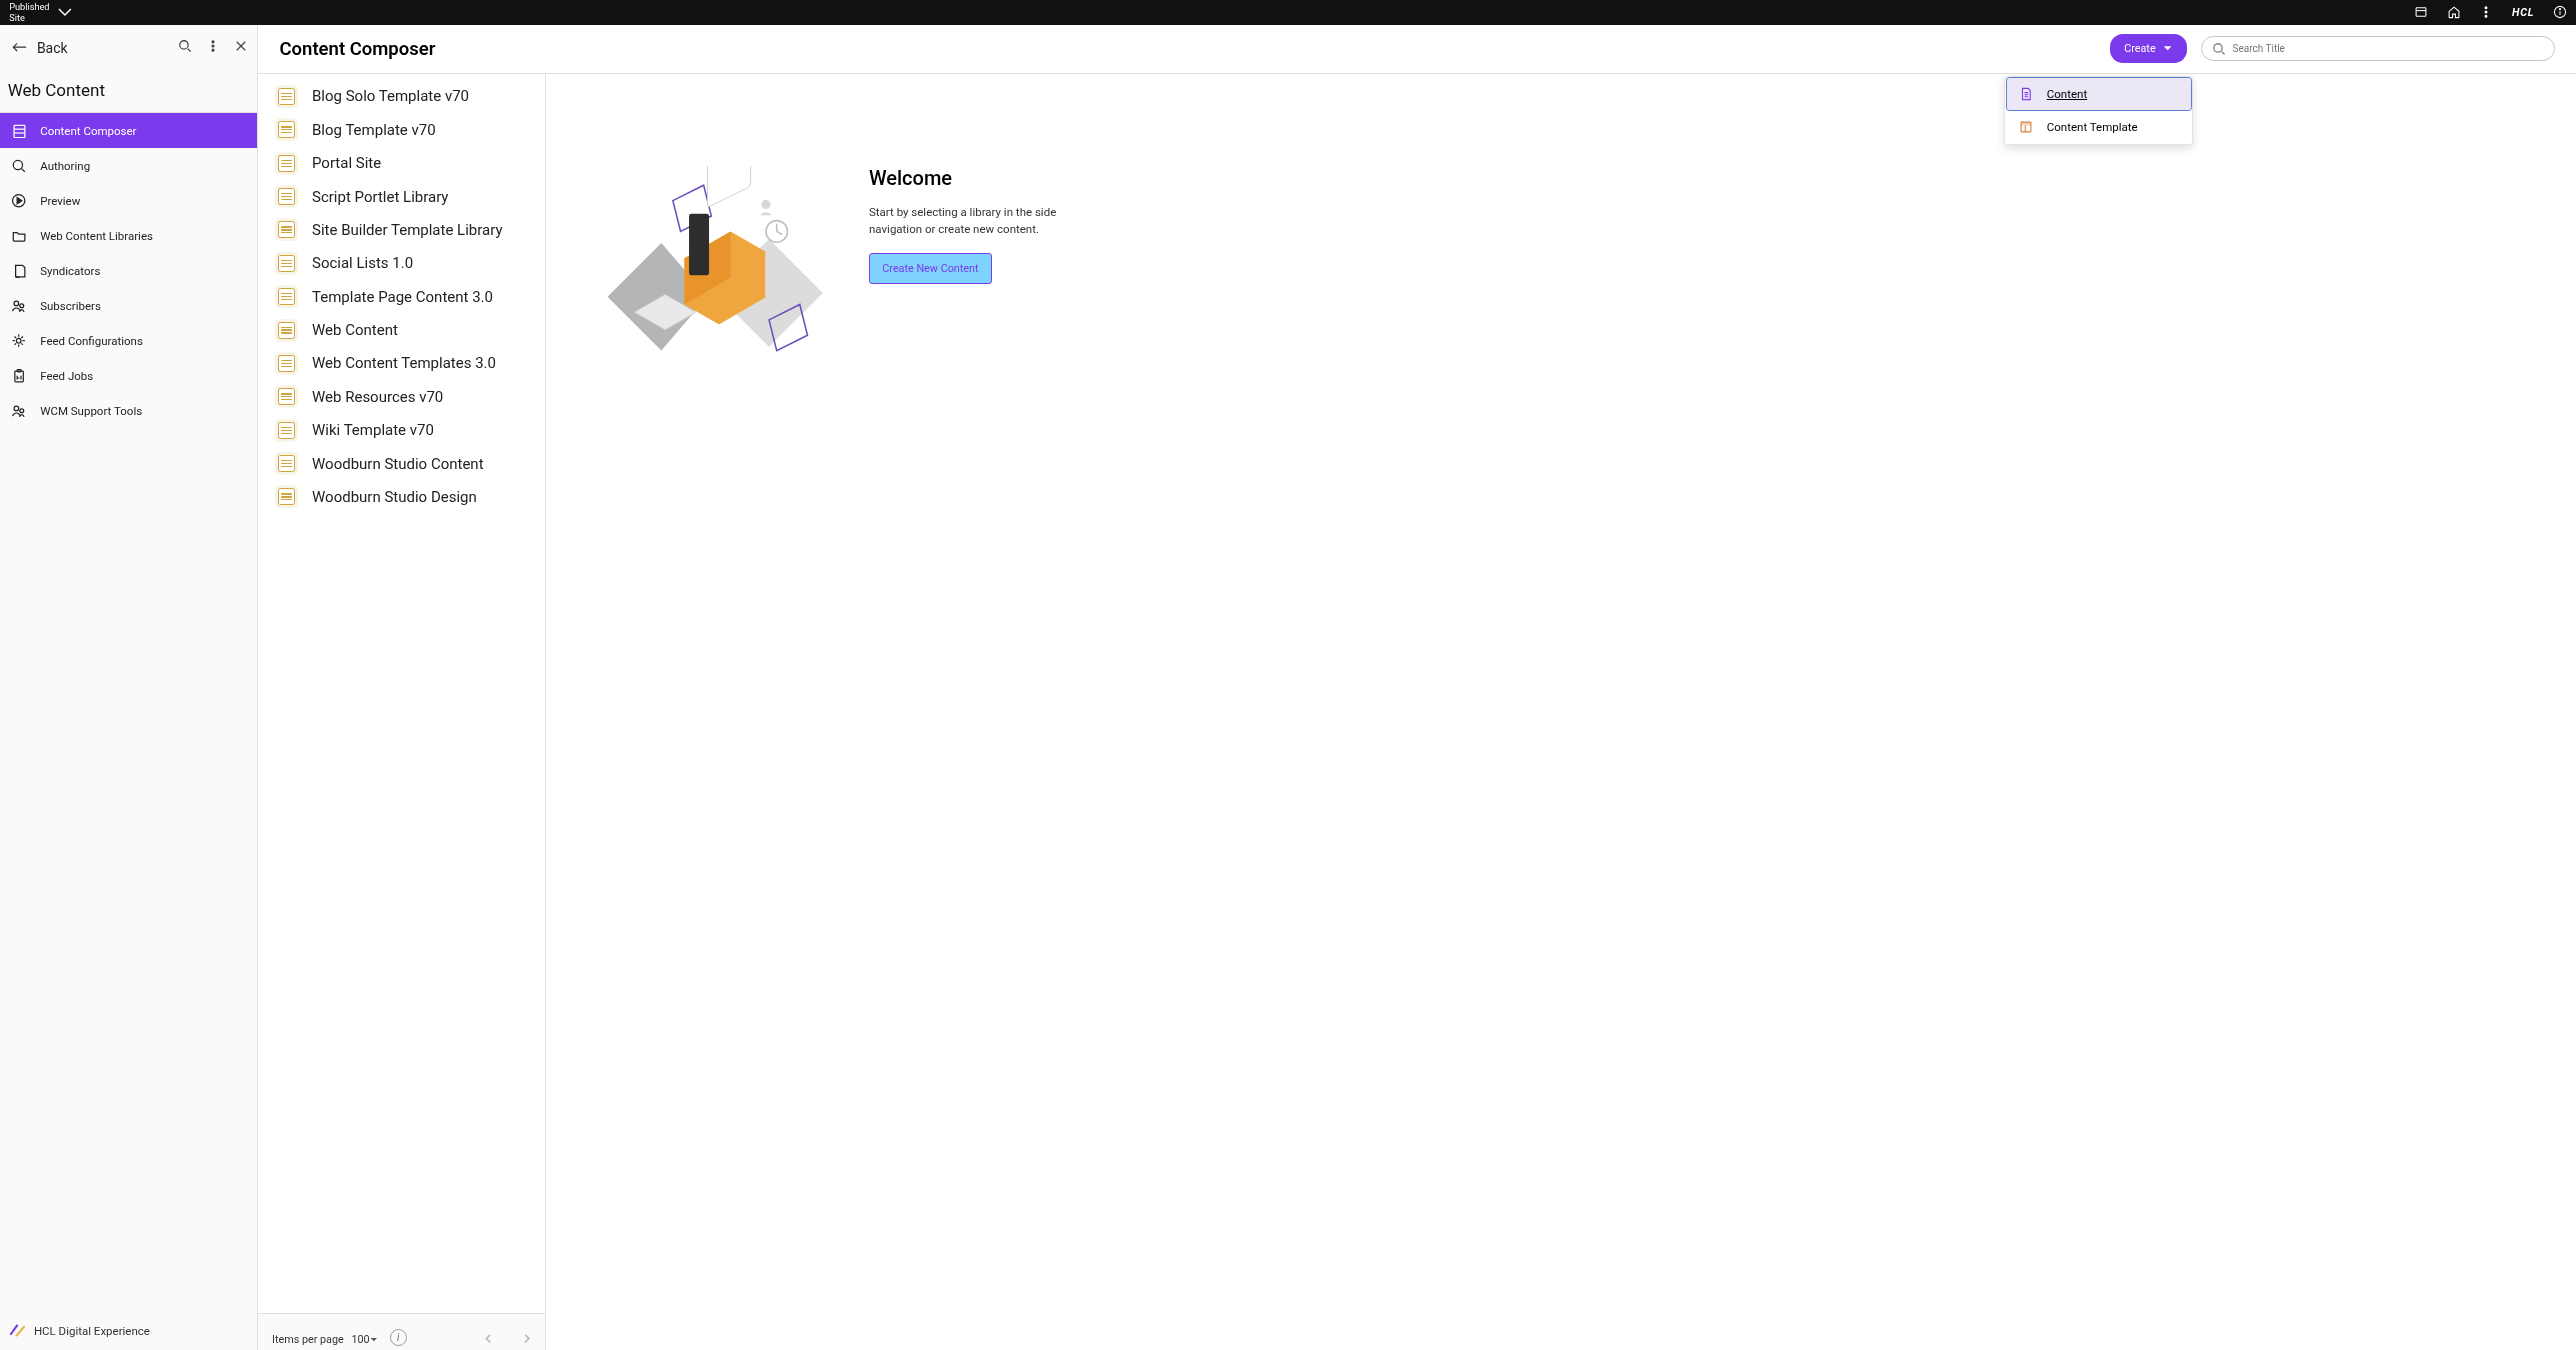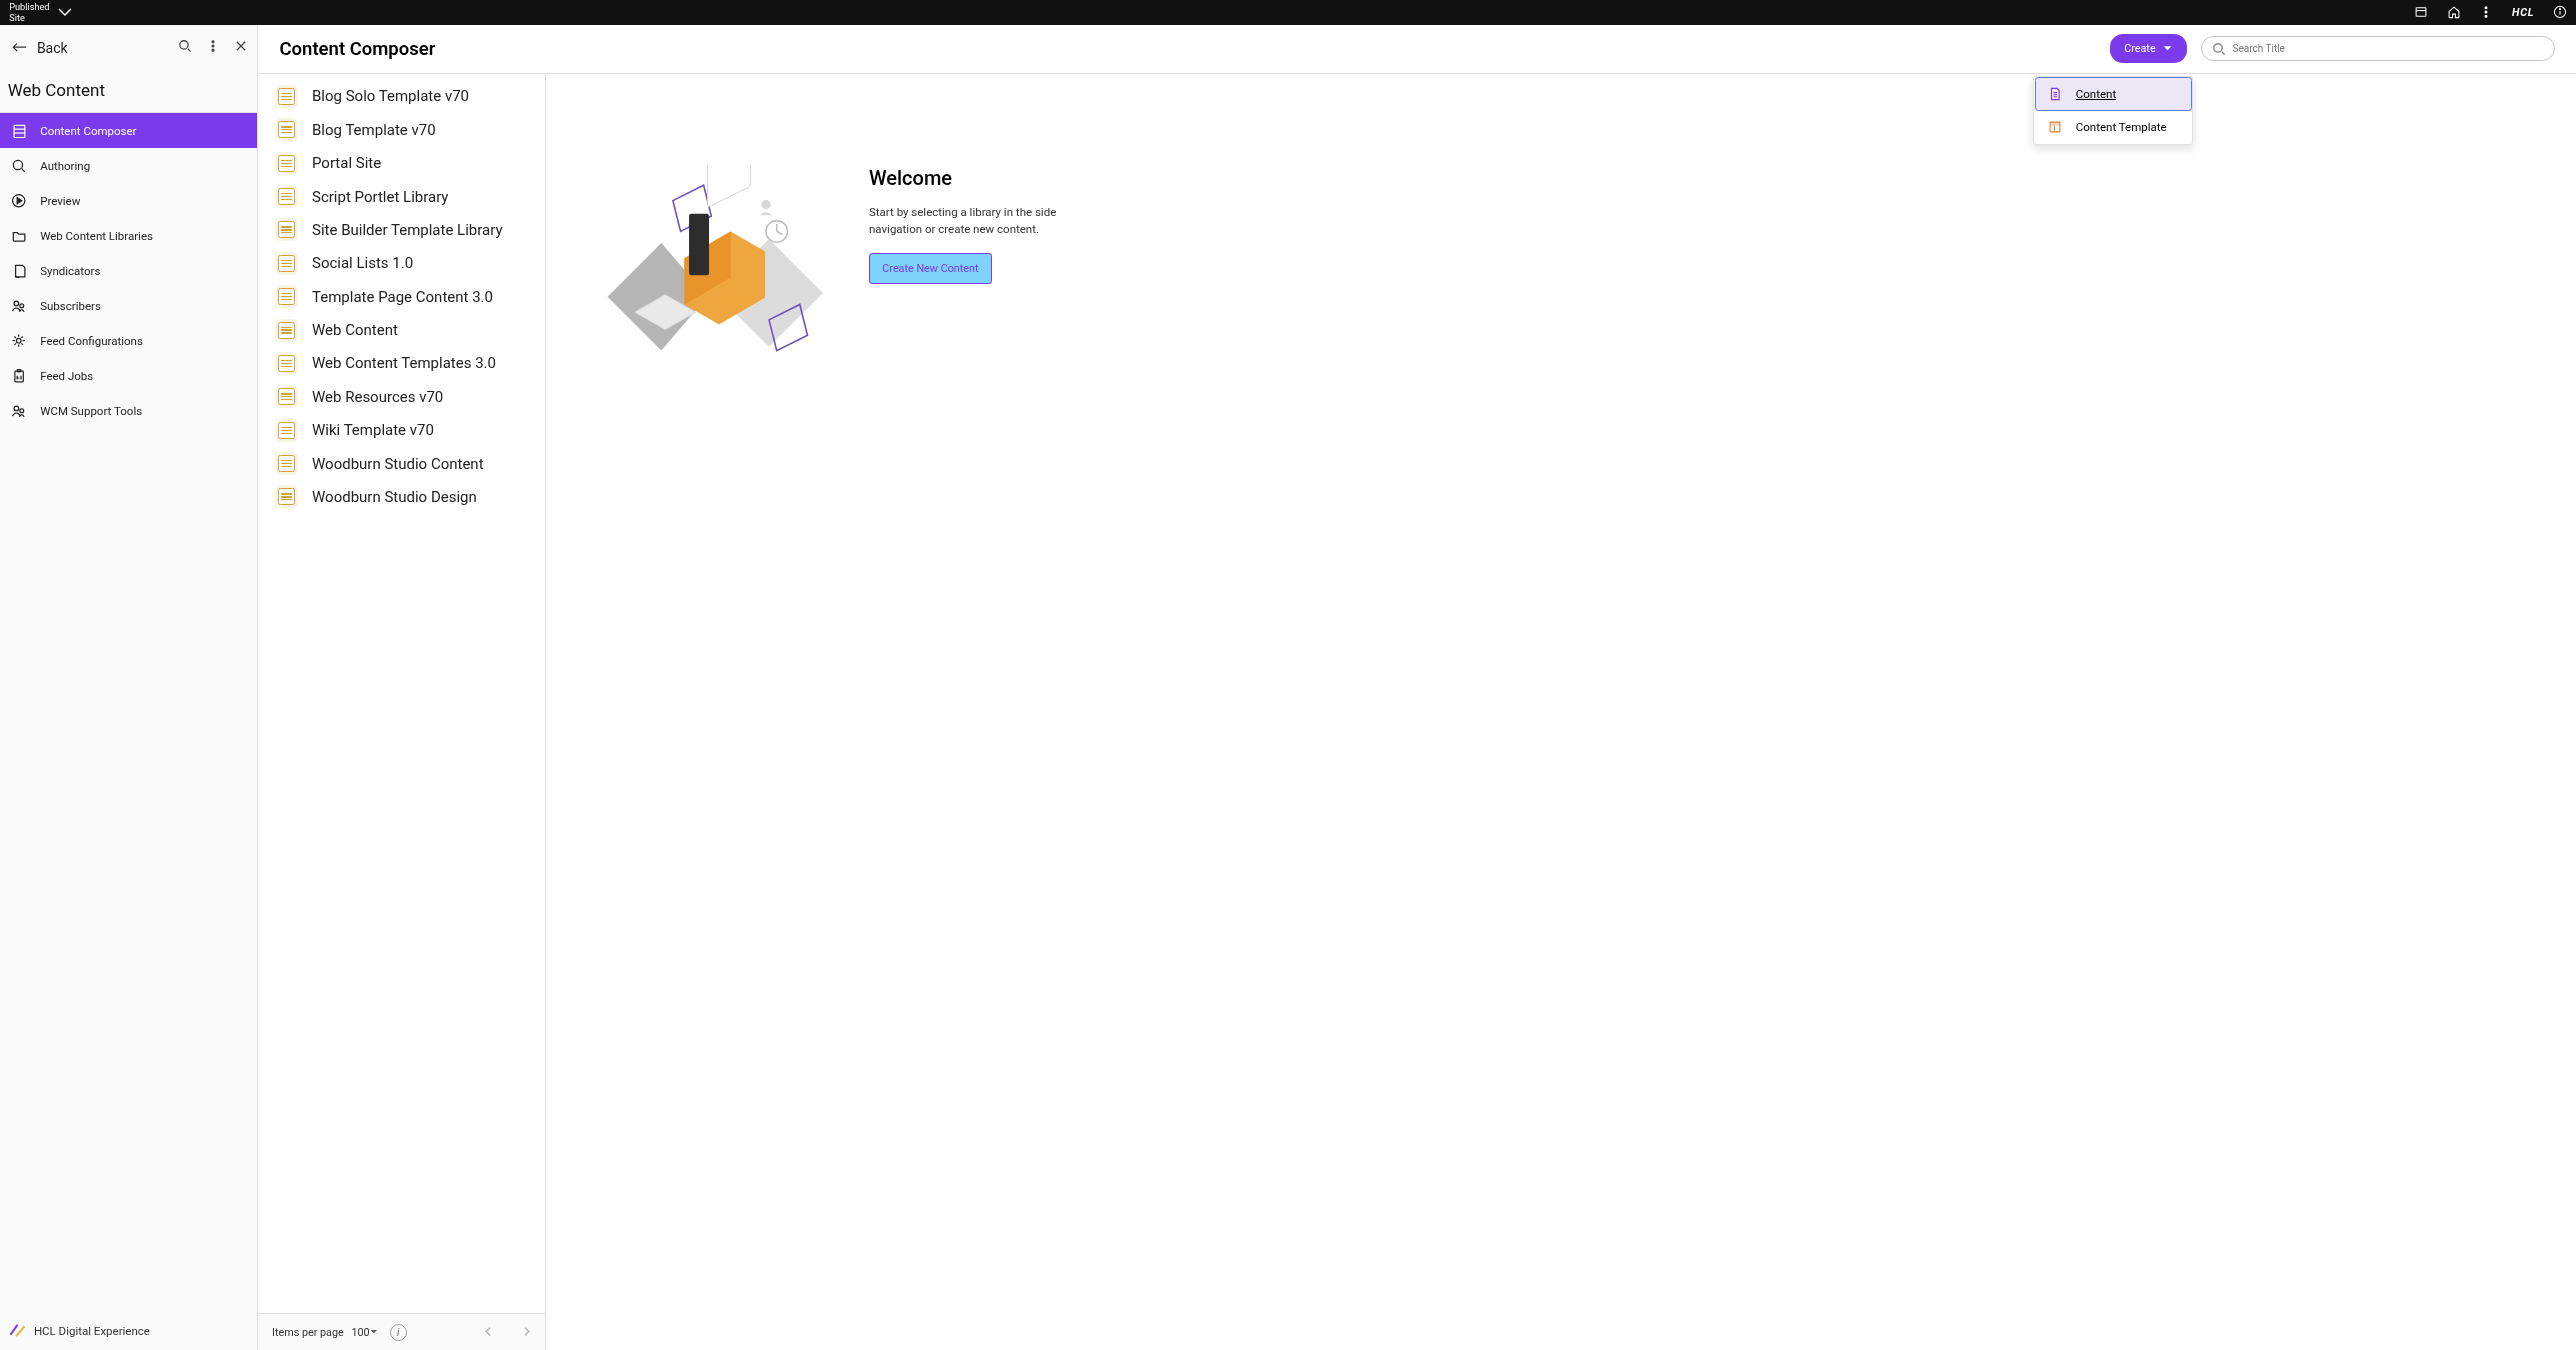--- a/index.html
+++ b/index.html
@@ -42,36 +42,36 @@
 .search-box svg { width: 14px; height: 14px; stroke: #888; fill: none; stroke-width: 2; }
 .search-box input { border: none; outline: none; font-size: 10px; flex: 1; background: transparent; }
 
 .content-body { flex: 1; display: flex; min-height: 0; }
 .library-col { width: 288px; border-right: 0.8px solid #e0e0e0; display: flex; flex-direction: column; }
 .library-list { flex: 1; overflow: auto; padding: 6.2px 0; }
 .lib-item { display: flex; align-items: center; gap: 17px; padding: 7.7px 20px; cursor: pointer; }
 .lib-icon { width: 17px; height: 17px; border: 1.2px solid #cfa33e; border-radius: 2.3px; box-shadow: 0 0 0 3.1px rgba(207,163,62,0.12); background: #fff; display: flex; flex-direction: column; justify-content: space-evenly; padding: 2.3px 2.3px; }
 .lib-icon span { height: 1.2px; background: #cfa33e; border-radius: 0.8px; }
 .lib-label { font-size: 15px; color: #222; }
-.pagination { height: 37px; border-top: 0.8px solid #e0e0e0; background: #fafafa; display: flex; align-items: center; padding: 4px 14px; gap: 7.7px; font-size: 10.8px; color: #333; }
+.pagination { height: 37px; border-top: 0.8px solid #e0e0e0; background: #fafafa; display: flex; align-items: flex-end; padding: 4px 14px; gap: 7.7px; font-size: 10.8px; color: #333; }
 .pagination .sel { display: flex; align-items: center; gap: 0; cursor: pointer; }
 .pagination .sel svg { width: 7.7px; height: 7.7px; fill: #555; }
 .pagination .info { margin-left: 4.6px; border: 1.2px solid #999; border-radius: 50%; width: 17px; height: 17px; display: flex; align-items: center; justify-content: center; font-size: 10px; font-style: italic; color: #666; cursor: pointer; }
 .pagination .navbtns { margin-left: auto; display: flex; gap: 29px; }
 .pagination .navbtns button { background: none; border: none; cursor: pointer; }
 .pagination .navbtns svg { width: 9.2px; height: 9.2px; stroke: #bbb; fill: none; stroke-width: 2.2; }
 
 .welcome-pane { flex: 1; display: flex; align-items: flex-start; padding: 92px 46px; gap: 46px; position: relative; }
 .illustration { width: 231px; height: 200px; }
 .welcome-text h1 { font-size: 20px; font-weight: 500; margin-bottom: 14px; }
 .welcome-text p { font-size: 11.5px; color: #333; line-height: 1.5; max-width: 215px; margin-bottom: 15.4px; }
 .outline-btn { border: 0.8px solid #7c3aed; color: #7c3aed; background: #7dd3fc; border-radius: 3.1px; padding: 7.7px 12.3px; font-size: 10.8px; cursor: pointer; }
 
 
-.create-menu { position: absolute; top: 51px; right: 383px; width: 160px; background: #fff; border: 0.8px solid #e3e3e3; border-radius: 3.1px; box-shadow: 0 3.1px 9.2px rgba(0,0,0,0.12); z-index: 50; padding: 1.5px; }
+.create-menu { position: absolute; top: 51px; right: 383px; width: 189px; background: #fff; border: 0.8px solid #e3e3e3; border-radius: 3.1px; box-shadow: 0 3.1px 9.2px rgba(0,0,0,0.12); z-index: 50; padding: 1.5px; }
 .create-menu-item { display: flex; align-items: center; gap: 14px; padding: 9.2px 12.3px; font-size: 11.5px; cursor: pointer; border-radius: 2.3px; }
 .create-menu-item.active { background: #ece7f5; outline: 1.5px solid #5b7bd5; text-decoration: underline; }
 .create-menu-item svg { width: 14px; height: 14px; }
 </style>
 </head>
 <body>
 
 <div class="topbar">
   <div class="topbar-left">
     <span>Published Site</span>

